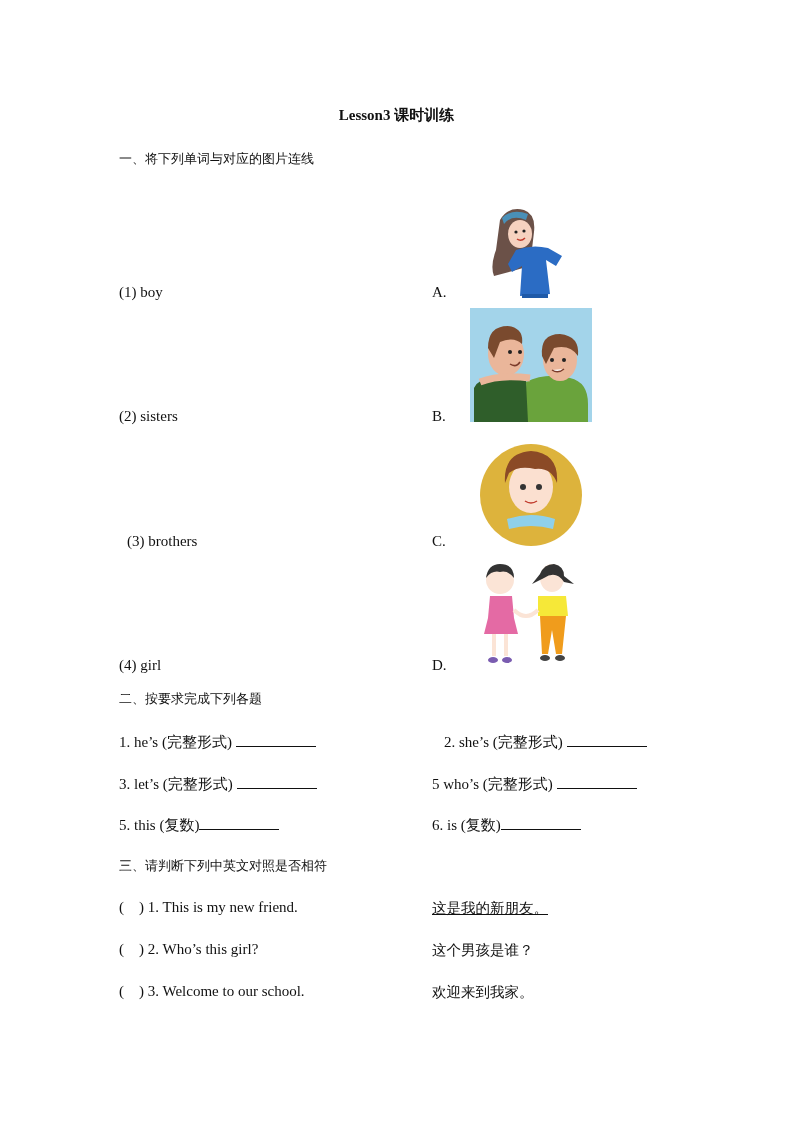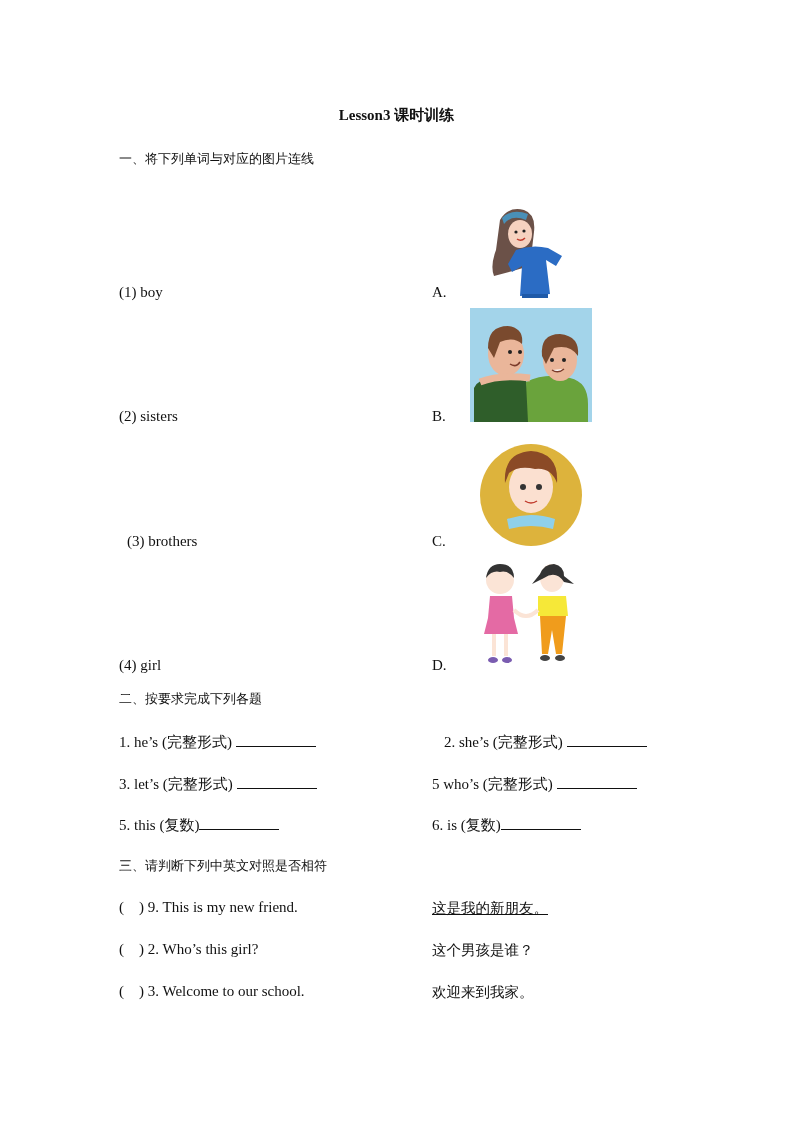--- a/index.html
+++ b/index.html
@@ -103,21 +103,21 @@
   <span>5. this (复数)</span><span class="blank"></span>
 </div>
 <div class="abs txt" style="left:432px; top:816px;text-align:center;">
   <span>6. is (复数)</span><span class="blank"></span>
 </div>
 
 <div class="abs sec" style="top:857px;">三、请判断下列中英文对照是否相符</div>
 
 <div class="abs txt" style="left:119px; top:899px;">
   <span style="white-space:pre;">(    )</span>
-  <span>9. This is my new friend.</span>
+  <span>1. This is my new friend.</span>
 </div>
 <div class="abs zh" style="left:432px; top:899px;text-decoration:underline;">这是我的新朋友。</div>
 
 <div class="abs txt" style="left:119px; top:941px;">
   <span style="white-space:pre;">(    )</span>
   <span>2. Who’s this girl?</span>
 </div>
 <div class="abs zh" style="left:432px; top:941px;">这个男孩是谁？</div>
 
 <div class="abs txt" style="left:119px; top:983px;text-align:right;">

